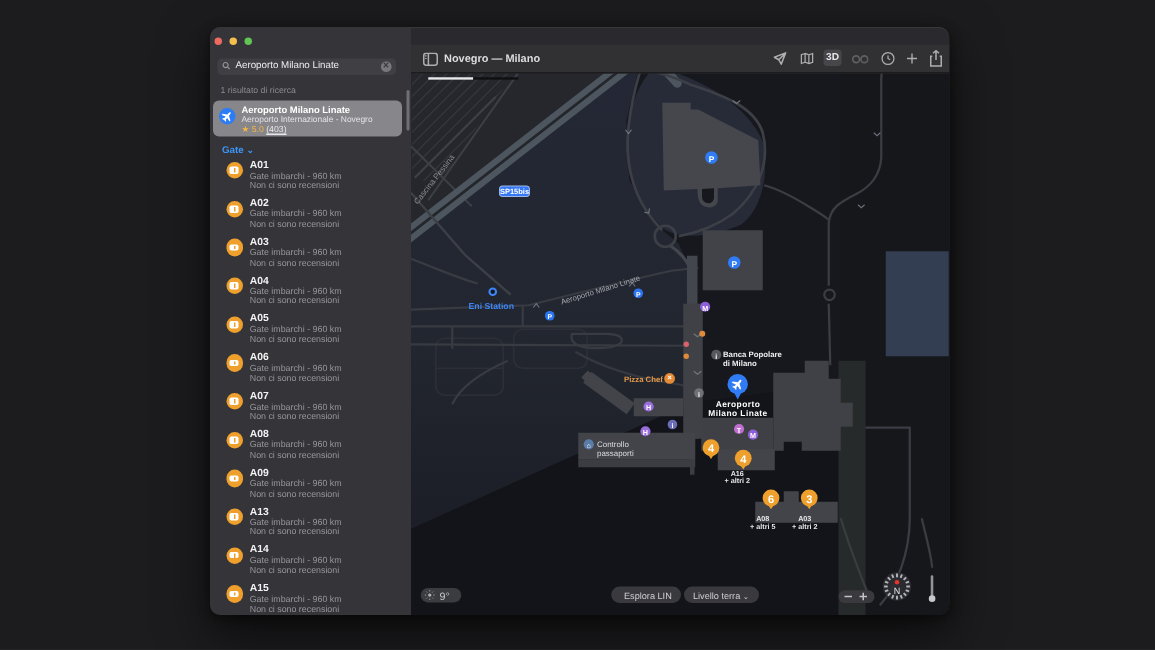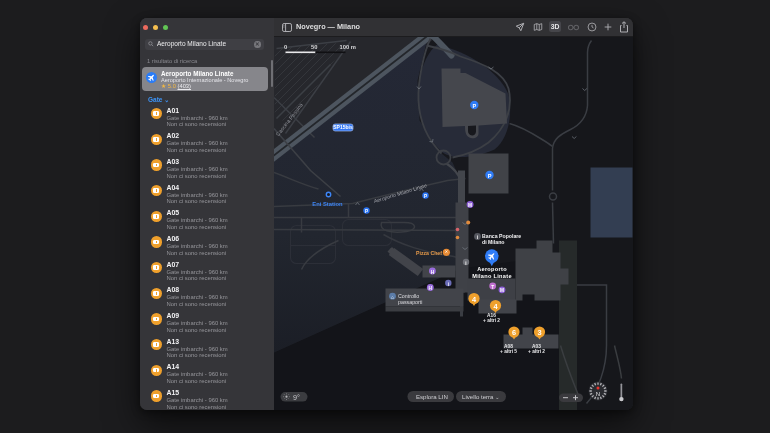--- a/index.html
+++ b/index.html
@@ -28,21 +28,21 @@
   .item{position:absolute;left:0;width:134px;height:25.7px;}
   .gicon{position:absolute;left:10.5px;top:1.5px;width:11.6px;height:11.6px;border-radius:50%;background:#efa02c;}
   .gicon:after{content:"";position:absolute;left:2.7px;top:3.6px;width:6.2px;height:4.4px;
                border-radius:1.2px;background:#fff;
                box-shadow:inset 0 0 0 0 #fff;}
   .gicon:before{content:"";position:absolute;left:5.35px;top:4.4px;width:0.9px;height:2.8px;background:#efa02c;z-index:1;}
   .item .t1{position:absolute;left:26.5px;top:0.3px;font-size:6.9px;font-weight:bold;color:#f2f2f4;}
   .item .t2{position:absolute;left:26.5px;top:8.4px;font-size:5.9px;color:#96969b;}
   .item .t3{position:absolute;left:26.5px;top:15px;font-size:5.9px;color:#96969b;}
   .main{position:absolute;left:134px;top:0;right:0;bottom:0;}
-  .toolbar{position:absolute;left:0;top:0;right:0;height:17.5px;background:#313134;border-bottom:0.5px solid #1c1c1e;}
+  .toolbar{position:absolute;left:0;top:12px;right:0;height:17.5px;background:#313134;border-bottom:0.5px solid #1c1c1e;}
   .wintitle{position:absolute;left:22px;top:4px;font-size:7.3px;font-weight:bold;color:#dededf;}
   .threeD{position:absolute;left:275px;top:3.2px;width:12px;height:11px;background:#46464b;border-radius:2.5px;
           color:#e8e8ea;font-size:6.8px;font-weight:bold;text-align:center;line-height:11px;}
   .map{position:absolute;left:0;top:17.5px;right:0;bottom:0;}
 </style>
 </head>
 <body>
 <div class="window">
 
   <div class="main">

